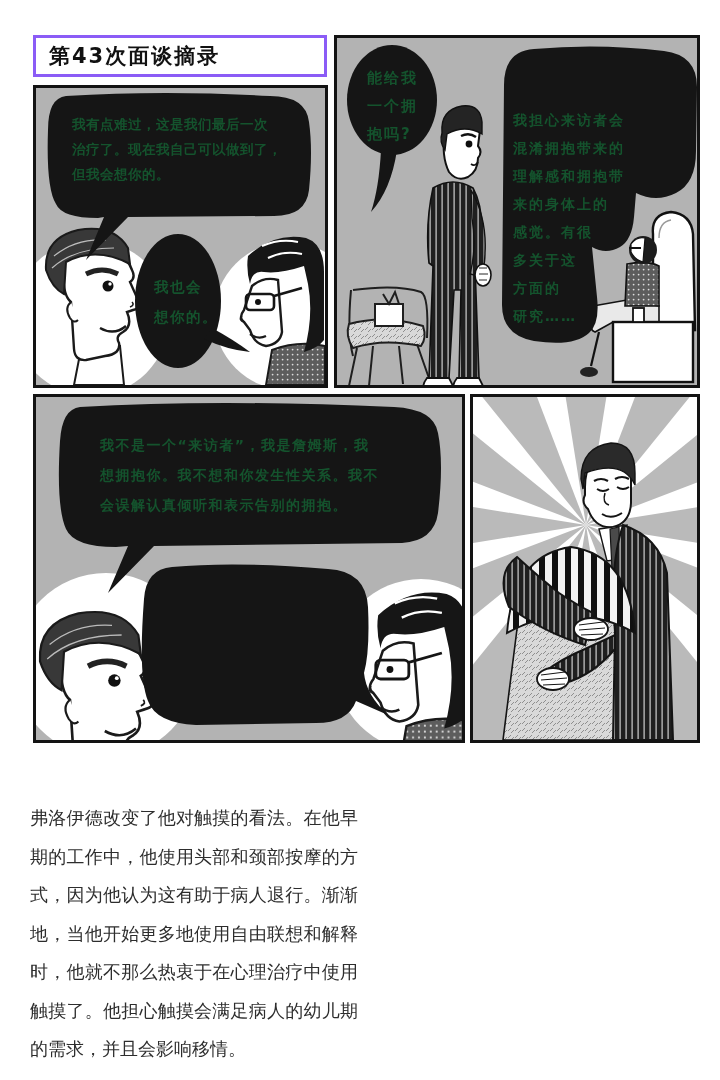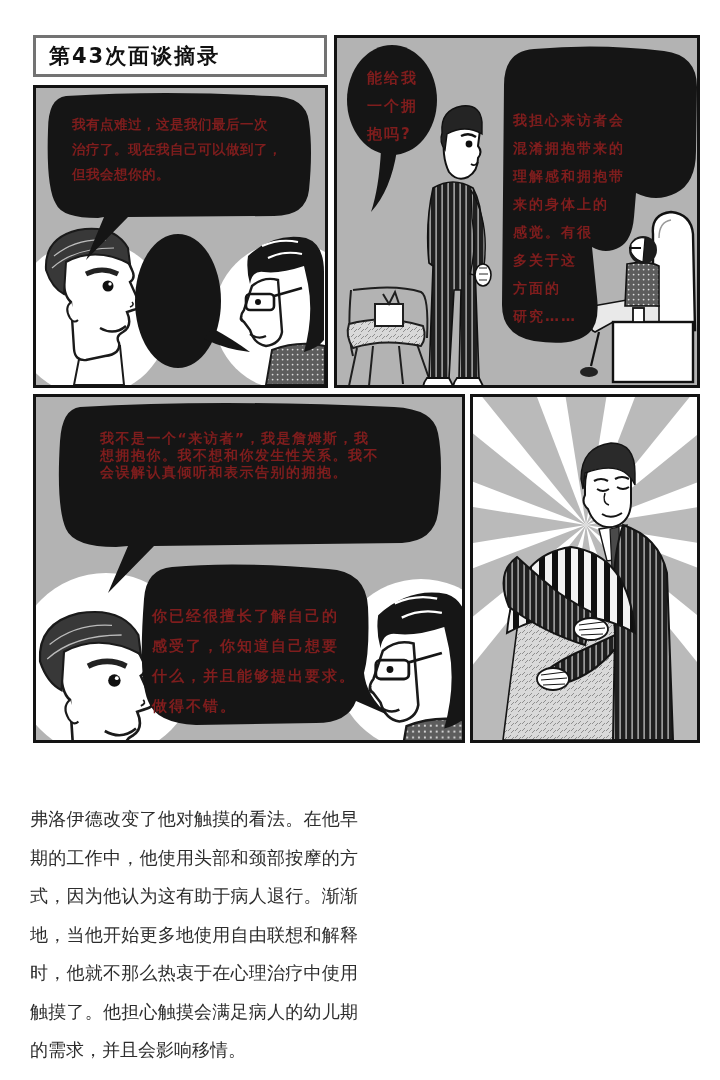--- a/index.html
+++ b/index.html
@@ -1,35 +1,35 @@
 <!DOCTYPE html>
 <html><head>
 <meta charset="utf-8">
 <style>
   html,body{margin:0;padding:0;background:#ffffff;}
   .page{position:relative;width:720px;height:1080px;background:#fff;overflow:hidden;
         font-family:"DejaVu Sans",sans-serif;}
   .title-box{position:absolute;left:33px;top:35px;width:294px;height:42px;background:#fff;
-        border:3px solid #737373;box-sizing:border-box;display:flex;align-items:center;
+        border:3px solid #8b5cf6;box-sizing:border-box;display:flex;align-items:center;
         padding-left:13px;font-weight:bold;font-size:21px;letter-spacing:2px;color:#111;}
   .panel{position:absolute;background:#b3b3b3;border:3px solid #131313;box-sizing:border-box;overflow:hidden;}
   .panel svg{position:absolute;left:0;top:0;width:100%;height:100%;display:block;}
   #p1{left:33px;top:85px;width:295px;height:303px;padding-left:48px;}
   #p2{left:334px;top:35px;width:366px;height:353px;}
   #p3{left:33px;top:394px;width:432px;height:349px;}
   #p4{left:470px;top:394px;width:230px;height:349px;background:#fff;}
-  .btxt{position:absolute;color:#7f1d1d;font-weight:bold;white-space:pre-line;z-index:3;}
+  .btxt{position:absolute;color:#14532d;font-weight:bold;white-space:pre-line;z-index:3;}
   #t-p1b1{left:36px;top:24px;font-size:13.5px;line-height:25px;letter-spacing:0.5px;}
   #t-p1b2{left:118px;top:184px;font-size:14.5px;line-height:30px;letter-spacing:1.5px;}
   #t-p2b1{left:30px;top:26px;font-size:15px;line-height:28px;letter-spacing:2px;}
   #t-p2b2{left:176px;top:24px;font-size:14px;line-height:28px;letter-spacing:2px;margin-top:44px;}
-  #t-p3b1{left:64px;top:33px;font-size:14px;line-height:17px;letter-spacing:1.5px;}
+  #t-p3b1{left:64px;top:33px;font-size:14px;line-height:30px;letter-spacing:1.5px;}
   #t-p3b2{left:116px;top:204px;font-size:15px;line-height:30px;letter-spacing:2px;}
   .article{position:absolute;left:30px;top:800px;width:673px;height:270px;color:#2d2d2d;
-        font-family:Liberation Sans, sans-serif;font-size:18px;line-height:38.5px;
+        font-family:Liberation Mono, monospace;font-size:18px;line-height:38.5px;
         text-align:justify;}
   .col{position:absolute;top:0;}
   .col-left{left:0;width:328px;}
   .col-right{left:345px;width:328px;}
 </style>
 </head>
 <body>
 
 <div class="page">
 
@@ -73,20 +73,22 @@
       </g>
       <path d="M30,8 Q12,10 12,42 Q10,100 20,116 Q26,130 62,130 L68,129 L50,172 L92,129 L238,128 Q270,128 273,102 Q277,62 273,34 Q270,8 234,8 Q128,2 30,8 Z" fill="#151515"></path>
       <g fill="#151515">
         <ellipse cx="142" cy="213" rx="43" ry="67"></ellipse>
         <path d="M176,240 Q198,252 214,264 Q192,262 168,251 Z"></path>
       </g>
     </svg>
     <div class="btxt" id="t-p1b1">我有点难过，这是我们最后一次
 治疗了。现在我自己可以做到了，
 但我会想你的。</div>
+    <div class="btxt" id="t-p1b2">我也会
+想你的。</div>
   </section>
 
   <section class="panel" id="p2">
     <svg viewBox="0 0 360 347">
       <defs>
         <pattern id="p2pin" width="6" height="6" patternUnits="userSpaceOnUse">
             <rect width="6" height="6" fill="#1f1f1f"></rect>
             <rect x="2.5" width="1.2" height="6" fill="#cfcfcf"></rect>
           </pattern>
         <pattern id="p2knit" width="7" height="7" patternUnits="userSpaceOnUse">
@@ -187,24 +189,20 @@
         <circle cx="222" cy="214" r="2.9" fill="#111"></circle>
         <path d="M206,228 Q202,232 208,234" stroke="#1a1a1a" stroke-width="1.5" fill="none"></path>
         <path d="M214,246 Q222,252 230,248" stroke="#1a1a1a" stroke-width="2" fill="none"></path>
       </g>
       <path d="M44,10 Q26,12 24,44 Q20,110 30,132 Q38,150 80,150 L92,149 L72,196 L118,149 L366,146 Q398,144 402,116 Q408,66 402,36 Q398,12 358,10 Q180,2 44,10 Z" fill="#151515"></path>
       <path d="M136,170 Q110,172 108,202 Q102,280 112,304 Q120,326 160,328 L280,326 Q312,326 320,304 L352,318 Q330,298 328,276 Q334,254 332,210 Q330,174 292,172 Q200,164 136,170 Z" fill="#151515"></path>
     </svg>
     <div class="btxt" id="t-p3b1">我不是一个“来访者”，我是詹姆斯，我
 想拥抱你。我不想和你发生性关系。我不
 会误解认真倾听和表示告别的拥抱。</div>
-    <div class="btxt" id="t-p3b2">你已经很擅长了解自己的
-感受了，你知道自己想要
-什么，并且能够提出要求。
-做得不错。</div>
   </section>
 
   <section class="panel" id="p4">
     <svg viewBox="0 0 224 343">
       <defs>
         <pattern id="p4pin" width="6" height="6" patternUnits="userSpaceOnUse">
             <rect width="6" height="6" fill="#1f1f1f"></rect>
             <rect x="2.5" width="1.2" height="6" fill="#cfcfcf"></rect>
           </pattern>
         <pattern id="p4bold" width="13" height="13" patternUnits="userSpaceOnUse">

